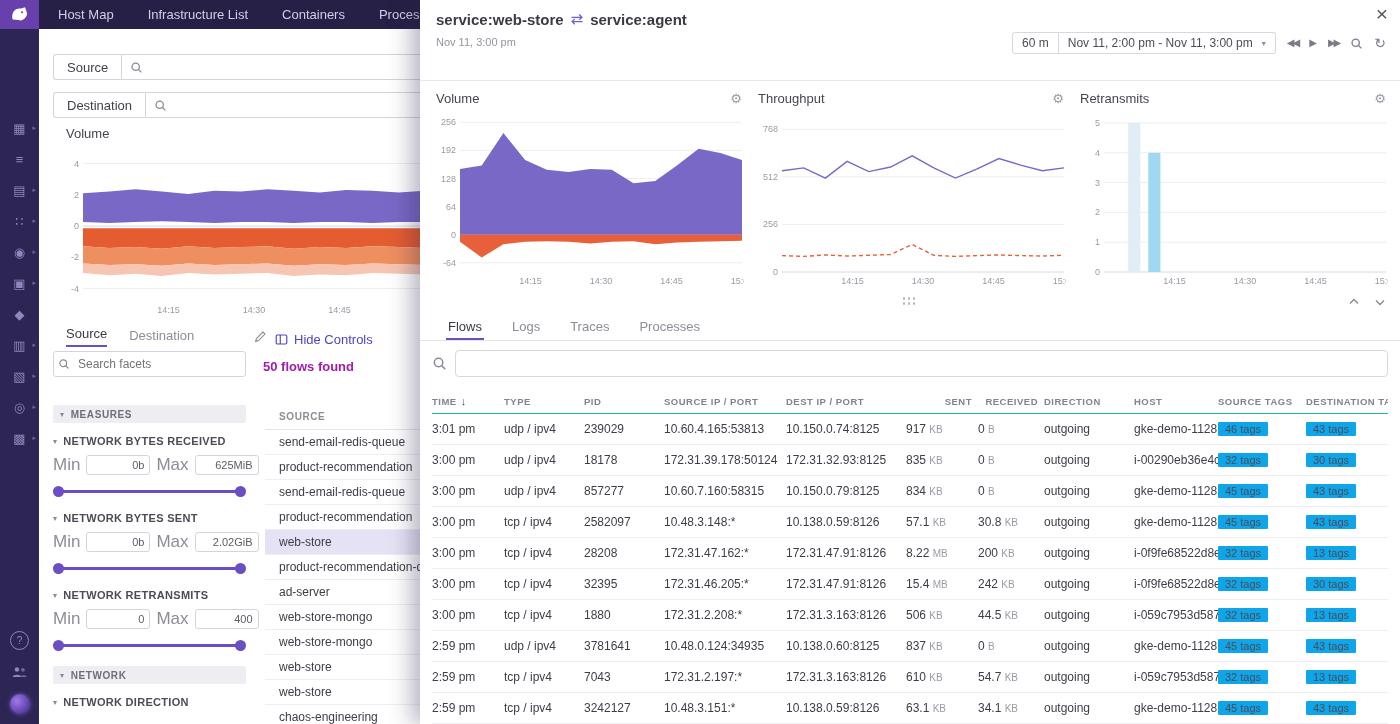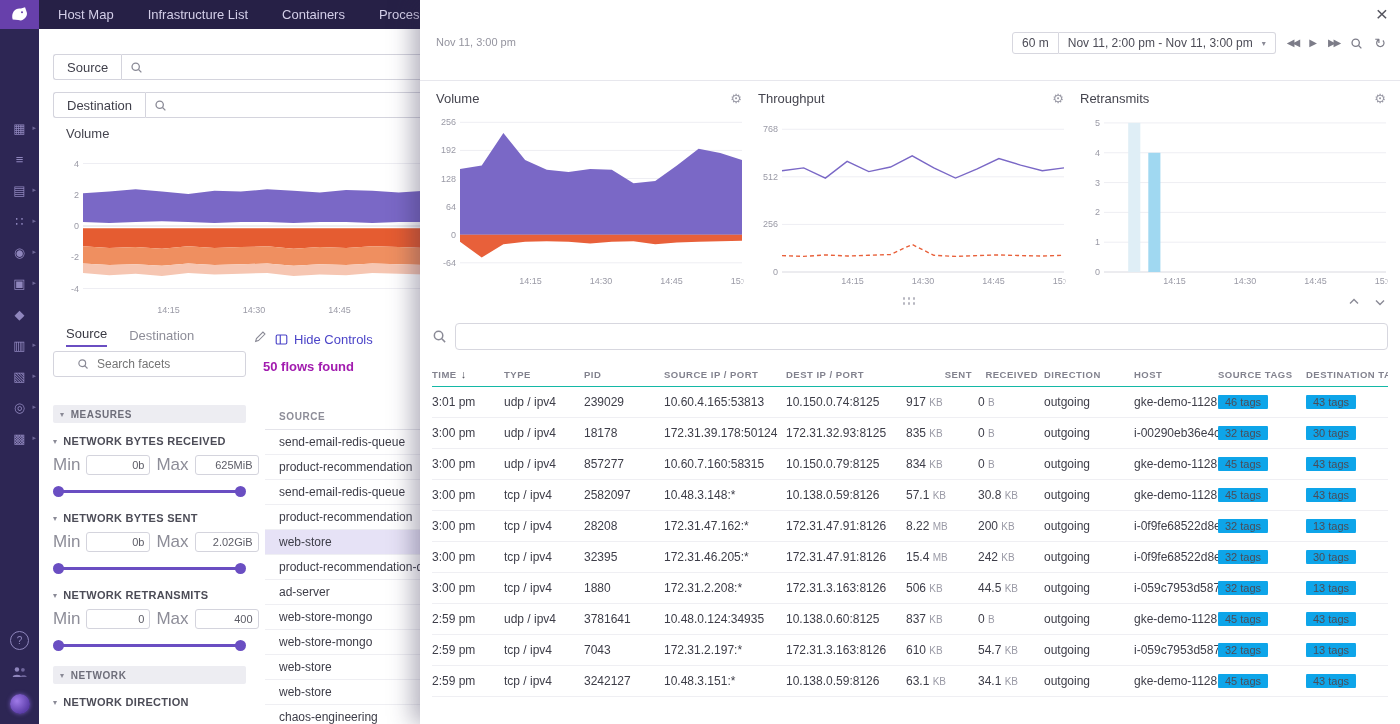--- a/index.html
+++ b/index.html
@@ -40,21 +40,21 @@
   .ltab{font-size:13px;color:#8d8d98;padding-bottom:4px;cursor:pointer}
   .ltab.active{color:#3a3a44;border-bottom:2px solid #6a4ec2}
   .pencil{margin-left:38px;padding-bottom:4px;cursor:pointer;display:flex}
   .hide-controls{position:absolute;left:236px;top:303px;display:flex;gap:6px;align-items:center;
                  font-size:13px;color:#4b44c8;cursor:pointer}
   .flows-found{position:absolute;left:224px;top:330px;font-size:13px;font-weight:bold;color:#a21caf}
 
   
   .facet-col{position:absolute;left:14px;top:322px;width:193px}
   .facet-search{display:flex;align-items:center;gap:6px;border:1px solid #d4d4dd;border-radius:3px;height:24px;
-                padding:0 23px;margin-bottom:28px;background:#fff}
+                padding:0 4px;margin-bottom:28px;background:#fff}
   .facet-search input{border:none;outline:none;flex:1;font-size:12px;color:#555;min-width:0}
   .facet-header{display:flex;align-items:center;gap:6px;background:#ededf2;border-radius:2px;height:18px;padding:0 7px;
                 font-size:10px;letter-spacing:.6px;color:#6e6e7a;font-weight:bold;margin:8px 0 10px;cursor:pointer}
   .facet-title{display:flex;align-items:center;gap:6px;font-size:11px;font-weight:bold;color:#4c4c57;
                letter-spacing:.3px;margin:12px 0 8px;cursor:pointer}
   .chev{font-size:8px;color:#8a8a96}
   .minmax{display:flex;align-items:center;gap:6px;margin:4px 0 10px}
   .mm-label{font-size:17px;color:#8d8d98}
   .mm-input{width:52px;height:18px;border:1px solid #d4d4dd;border-radius:3px;font-size:11px;color:#5c5c66;
             text-align:right;padding:0 5px;outline:none;font-family:inherit}
@@ -358,20 +358,25 @@
         <div class="src-row">web-store</div>
         <div class="src-row">web-store</div>
         <div class="src-row">chaos-engineering</div>
       </div>
   </div>
 </div>
 
 <div class="overlay">
 
   <div class="ov-header">
+    <div class="ov-title">
+      <span>service:web-store</span>
+      <span class="swap">⇄</span>
+      <span>service:agent</span>
+    </div>
     <div class="ov-sub">Nov 11, 3:00 pm</div>
     <div class="ov-controls">
       <div class="dur-box">60 m</div>
       <div class="range-box">
         <span>Nov 11, 2:00 pm - Nov 11, 3:00 pm</span>
         <span class="caret">▾</span>
       </div>
       <span class="tc-icon rw">◀◀</span>
       <span class="tc-icon">▶</span>
       <span class="tc-icon rw">▶▶</span>
@@ -479,20 +484,26 @@
           </svg>
       </span>
       <span class="hbtn">
         <svg viewBox="0 0 12 12" width="12" height="12">
             <path d="M2 4.5 L6 8.5 L10 4.5" fill="none" stroke="#8a8a96" stroke-width="1.4"></path>
           </svg>
       </span>
     </div>
   </div>
 
+  <div class="ov-tabs">
+      <div class="otab active">Flows</div>
+      <div class="otab">Logs</div>
+      <div class="otab">Traces</div>
+      <div class="otab">Processes</div>
+    </div>
 
   <div class="ov-search">
     <svg viewBox="0 0 16 16" width="15" height="15">
       <circle cx="7" cy="7" r="4.5" fill="none" stroke="#8a8a96" stroke-width="1.6"></circle>
       <line x1="10.5" y1="10.5" x2="14" y2="14" stroke="#8a8a96" stroke-width="1.6"></line>
     </svg>
     <input class="flow-search-input" style="">
   </div>
 
   <div class="ov-table">

